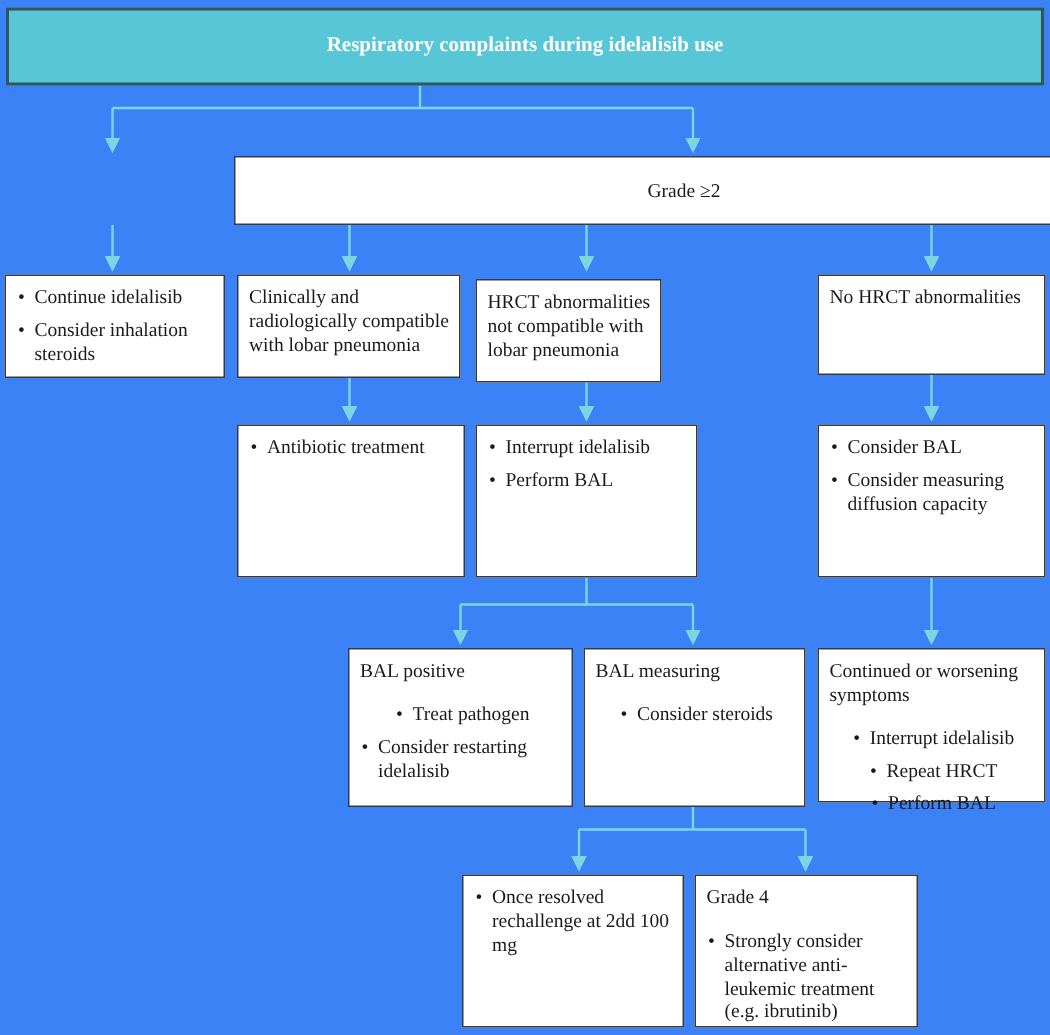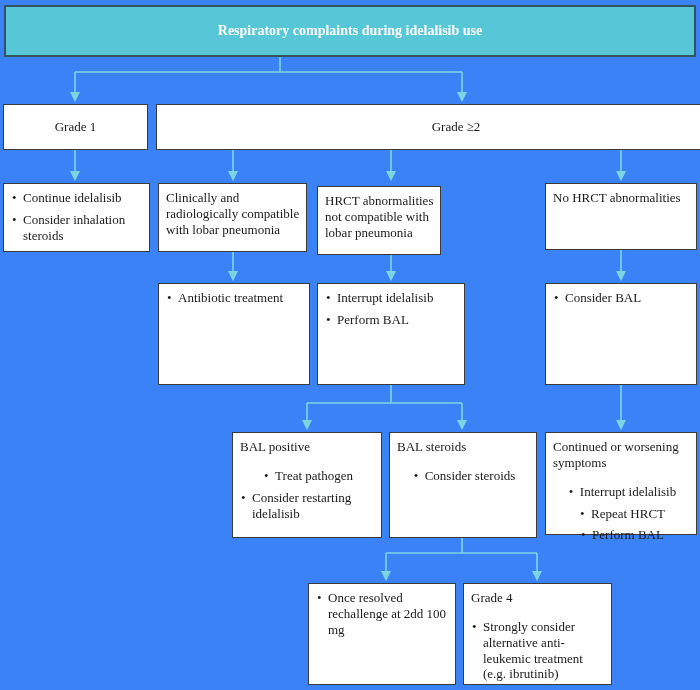--- a/index.html
+++ b/index.html
@@ -76,23 +76,20 @@
     <path class="ln" d="M462,403 V427" marker-end="url(#arrowhead)"></path>
     <path class="ln" d="M621,385 V427" marker-end="url(#arrowhead)"></path>
     <path class="ln" d="M386,553 V578" marker-end="url(#arrowhead)"></path>
     <path class="ln" d="M537,553 V578" marker-end="url(#arrowhead)"></path>
   </svg>
 
   <div class="box center hd p-header">
     <span>Respiratory complaints during idelalisib use</span>
   </div>
 
-  <div class="box center p-grade1">
-    <span>Grade 1</span>
-  </div>
 
   <div class="box center p-grade2">
     <span>Grade ≥2</span>
   </div>
 
   <div class="box p-continue">
     <ul class="blist">
       <li>Continue idelalisib</li>
       <li>Consider inhalation steroids</li>
     </ul>
@@ -119,33 +116,34 @@
   <div class="box p-interrupt">
     <ul class="blist">
       <li>Interrupt idelalisib</li>
       <li>Perform BAL</li>
     </ul>
   </div>
 
   <div class="box p-considerbal">
     <ul class="blist">
       <li>Consider BAL</li>
+      <li>Consider measuring diffusion capacity</li>
     </ul>
   </div>
 
   <div class="box p-balpos">
     <span class="heading">BAL positive</span>
     <ul class="blist">
       <li>Treat pathogen</li>
       <li>Consider restarting idelalisib</li>
     </ul>
   </div>
 
   <div class="box p-balneg">
-    <span class="heading">BAL steroids</span>
+    <span class="heading">BAL measuring</span>
     <ul class="blist">
       <li>Consider steroids</li>
     </ul>
   </div>
 
   <div class="box p-continued">
     <span class="heading">Continued or worsening symptoms</span>
     <ul class="blist">
       <li>Interrupt idelalisib</li>
       <li>Repeat HRCT</li>

